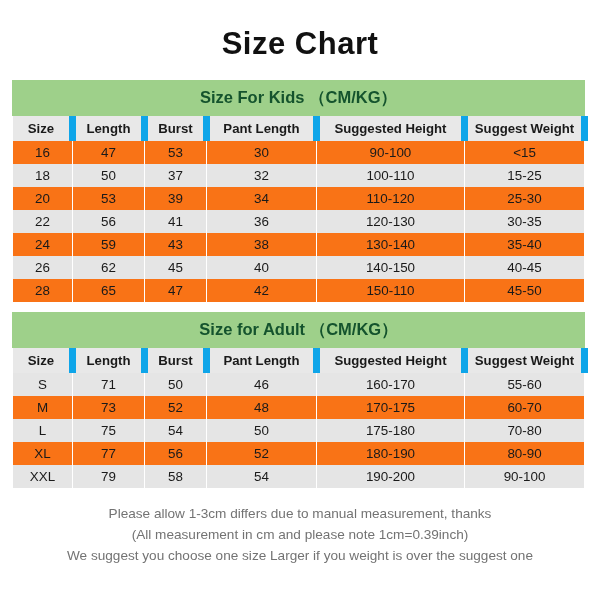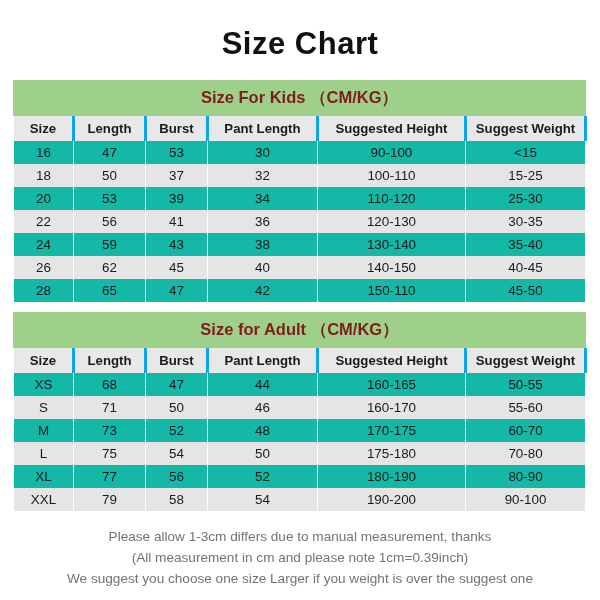--- a/index.html
+++ b/index.html
@@ -36,42 +36,42 @@
     margin: 0 auto;
     table-layout: fixed;
   }
   .band {
     background: #9ed08a;
     text-align: center;
     font-weight: bold;
     font-size: 16.5px;
     padding: 7px 0 7px 0;
     border: none;
-    color: #7f1d1d;
+    color: #14532d;
   }
   th.col {
     background: #e8e8e8;
     font-weight: bold;
     font-size: 13.2px;
     text-align: center;
     padding: 5px 1px;
     border-left: 1px solid #ffffff;
-    border-right: 3px solid #0ea5e9;
+    border-right: 7px solid #0ea5e9;
     white-space: nowrap;
   }
   td.cell {
     text-align: center;
     font-size: 13.4px;
     padding: 4px 1px;
     border-left: 1px solid #ffffff;
     border-right: 1px solid #ffffff;
     white-space: nowrap;
   }
   tr.row-alt td.cell {
-    background: #14b8a6;
+    background: #f97316;
   }
   tr.row-plain td.cell {
     background: #e5e5e5;
   }
   .section-spacer {
     height: 10px;
   }
   .notes {
     margin: 0 auto;
     width: 572px;
@@ -198,28 +198,20 @@
       <tr>
         <th class="col">Size</th>
         <th class="col">Length</th>
         <th class="col">Burst</th>
         <th class="col">Pant Length</th>
         <th class="col">Suggested Height</th>
         <th class="col">Suggest Weight</th>
       </tr>
     </thead>
     <tbody>
-      <tr class="row-alt">
-        <td class="cell">XS</td>
-        <td class="cell">68</td>
-        <td class="cell">47</td>
-        <td class="cell">44</td>
-        <td class="cell">160-165</td>
-        <td class="cell">50-55</td>
-      </tr>
       <tr class="row-plain">
         <td class="cell">S</td>
         <td class="cell">71</td>
         <td class="cell">50</td>
         <td class="cell">46</td>
         <td class="cell">160-170</td>
         <td class="cell">55-60</td>
       </tr>
       <tr class="row-alt">
         <td class="cell">M</td>

